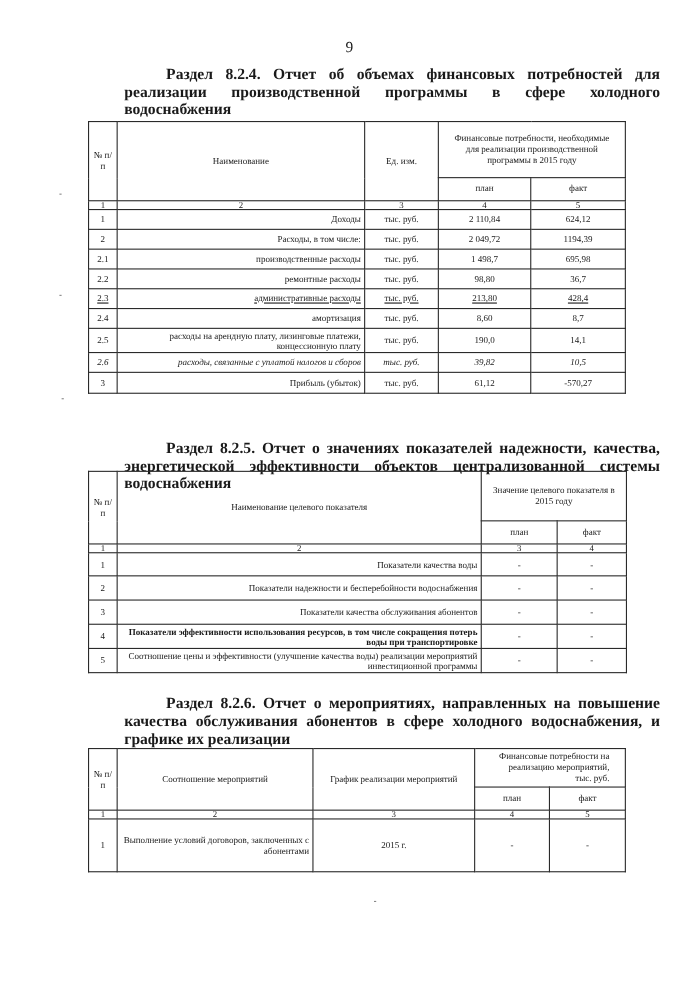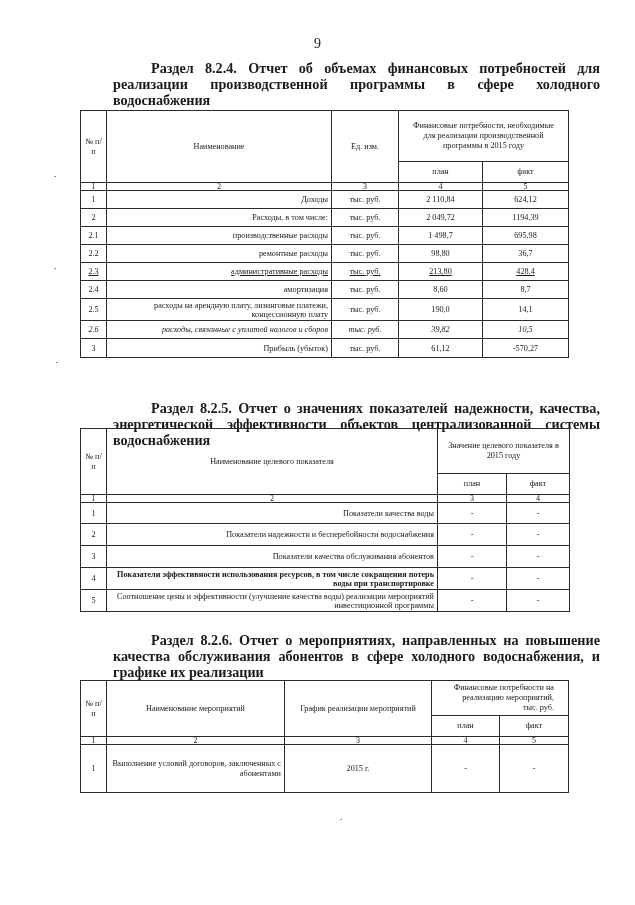--- a/index.html
+++ b/index.html
@@ -178,21 +178,21 @@
   <colgroup>
       <col style="width:26px">
       <col style="width:178px">
       <col style="width:147px">
       <col style="width:68px">
       <col style="width:69px">
     </colgroup>
   <tbody>
       <tr style="height:35px;">
     <th rowspan="2">№ п/п</th>
-    <th rowspan="2">Наименование мероприятий</th>
+    <th rowspan="2">Соотношение мероприятий</th>
     <th rowspan="2">График реализации мероприятий</th>
     <th colspan="2" style="padding:2px 14px;text-align:right;">Финансовые потребности на реализацию мероприятий, тыс. руб.</th>
   </tr>
   <tr style="height:21px;">
     <th>план</th>
     <th>факт</th>
   </tr>
   <tr class="num">
     <td>1</td>
     <td>2</td>

